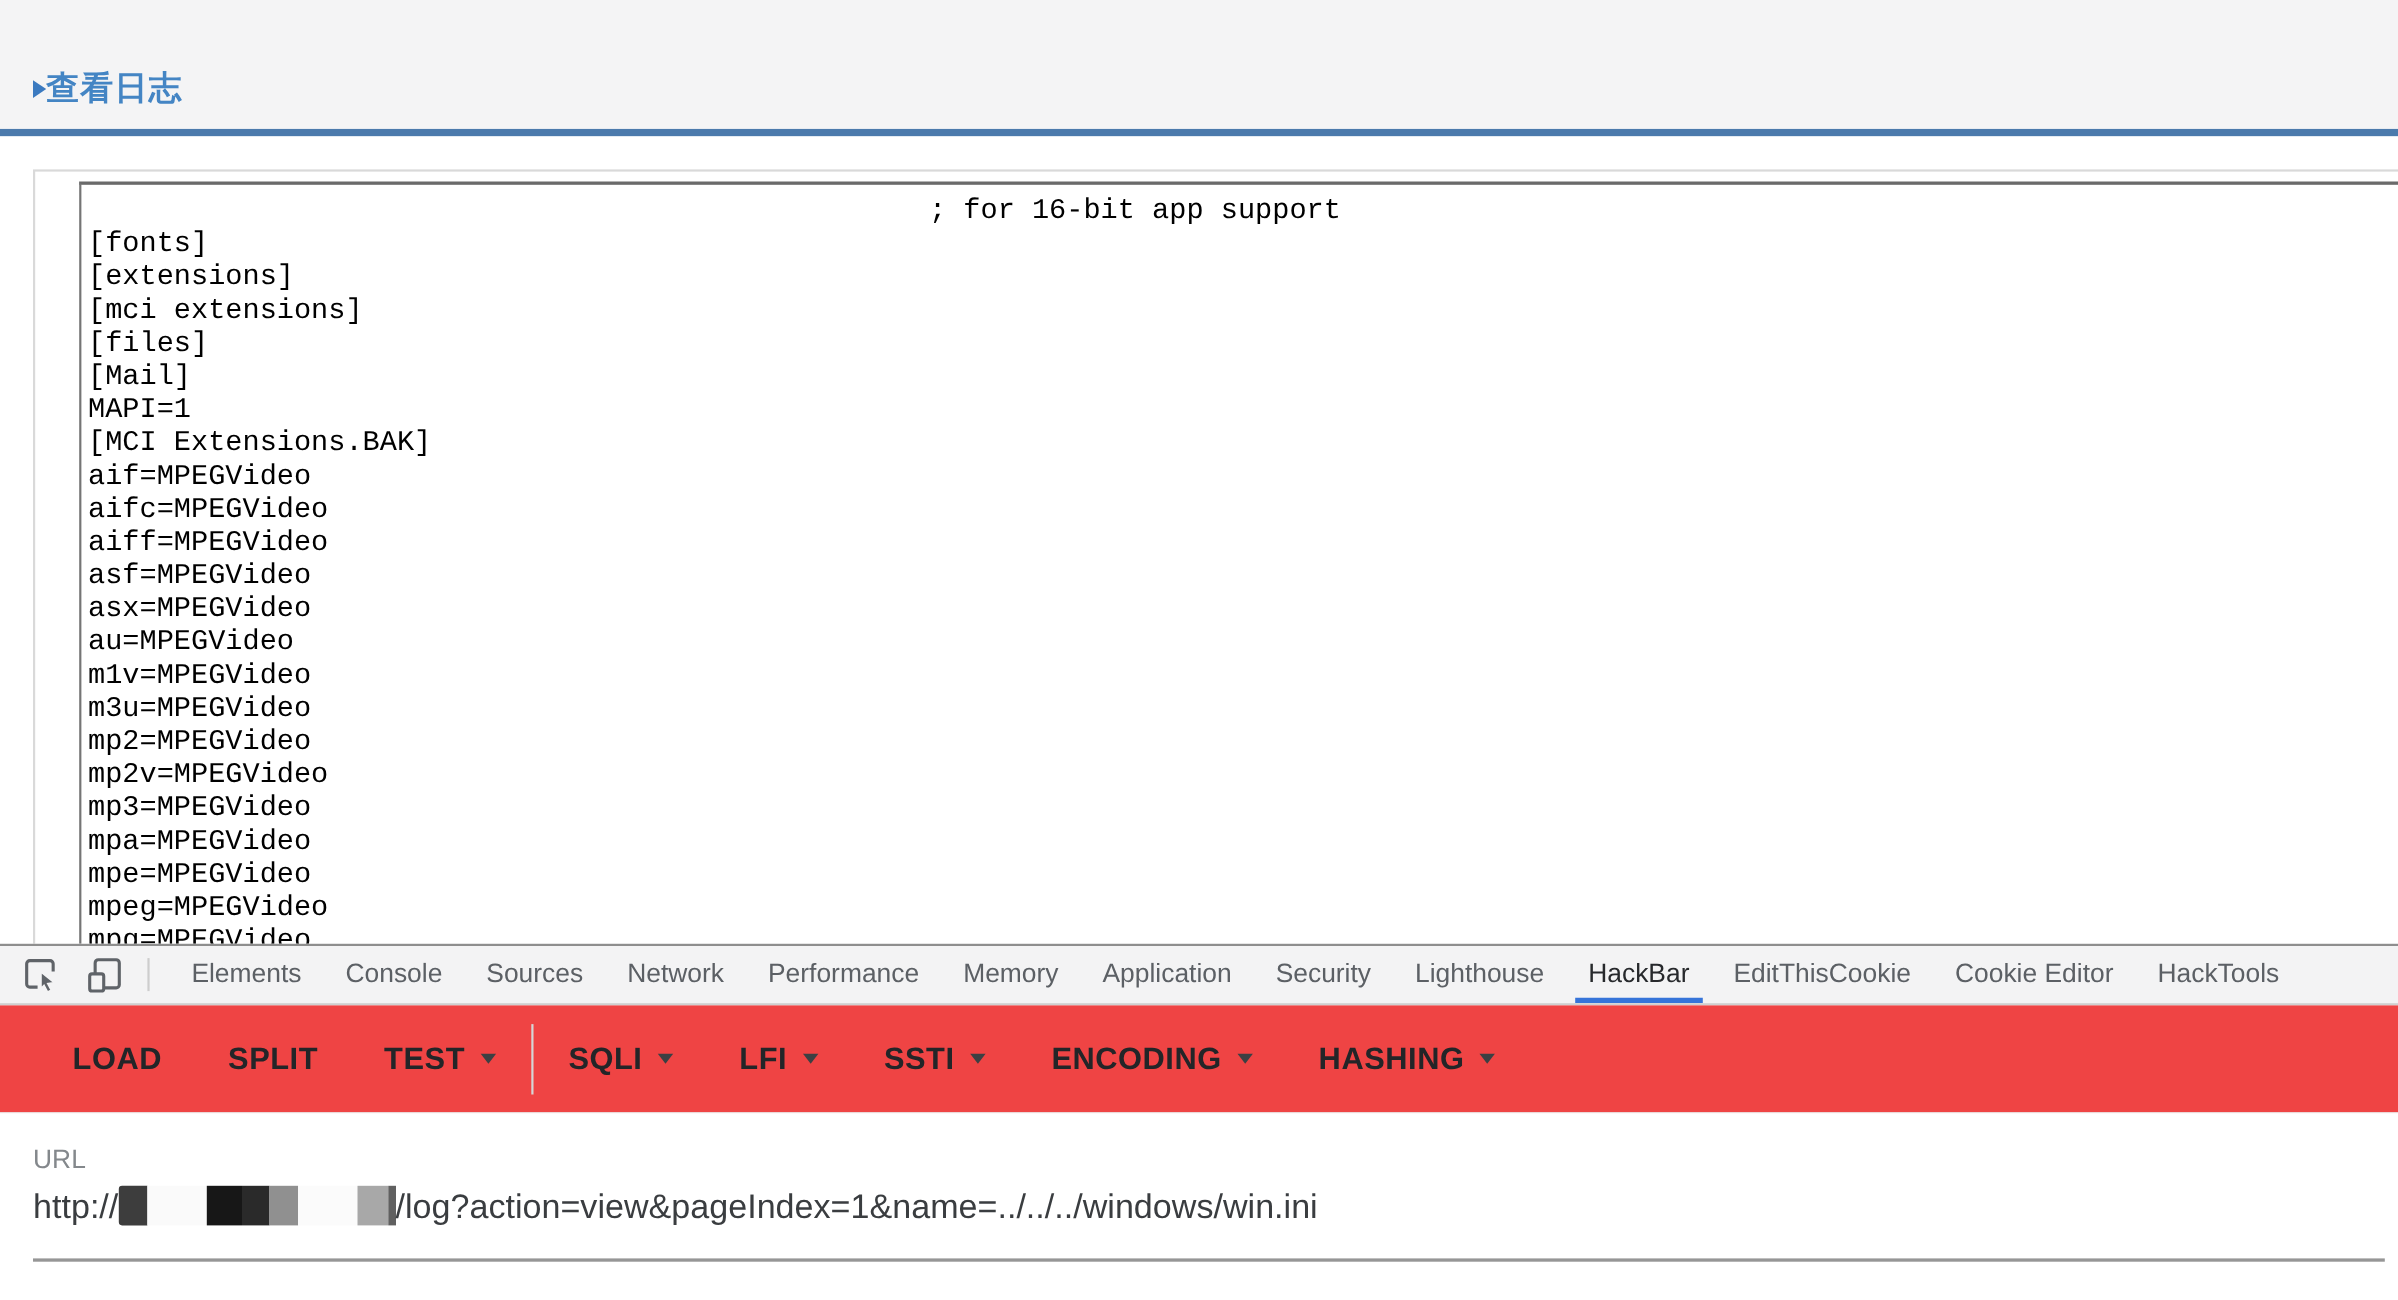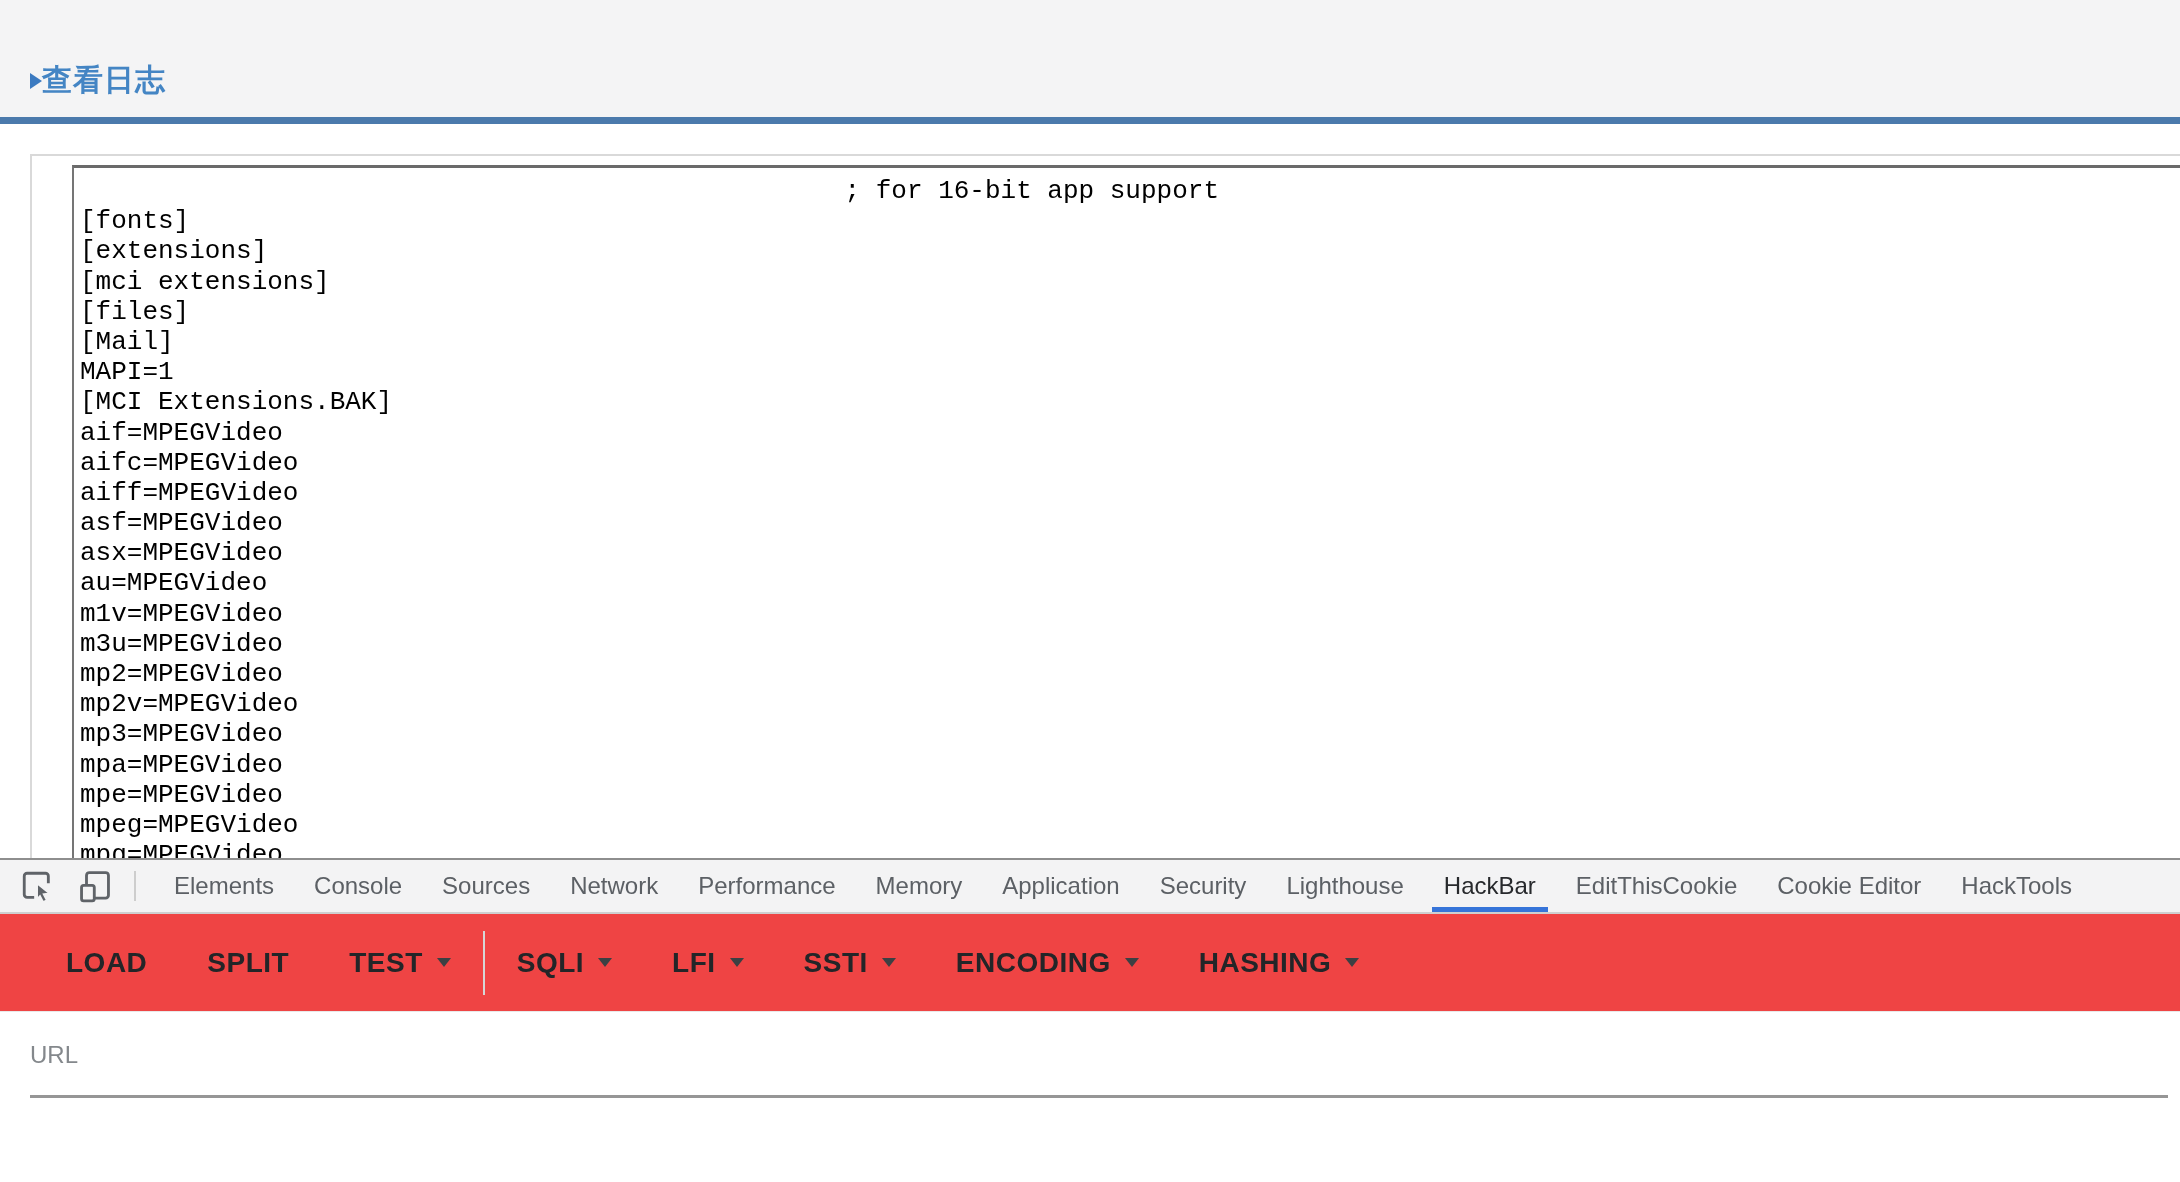--- a/index.html
+++ b/index.html
@@ -153,16 +153,17 @@
         <span class="hb-caret"></span>
       </div>
     <div class="hb-btn">
         <span>HASHING</span>
         <span class="hb-caret"></span>
       </div>
   </div>
 
   <div class="url-section">
     <div class="url-label">URL</div>
+    <div class="url-line"><span>http://</span><span class="redact r1"></span><span class="redact rg1"></span><span class="redact r2"></span><span class="redact r3"></span><span class="redact r4"></span><span class="redact rg2"></span><span class="redact r5"></span><span class="redact r6"></span><span>/log?action=view&amp;pageIndex=1&amp;name=../../../windows/win.ini</span></div>
     <div class="url-underline"></div>
   </div>
 
 </div>
 
 </body></html>

